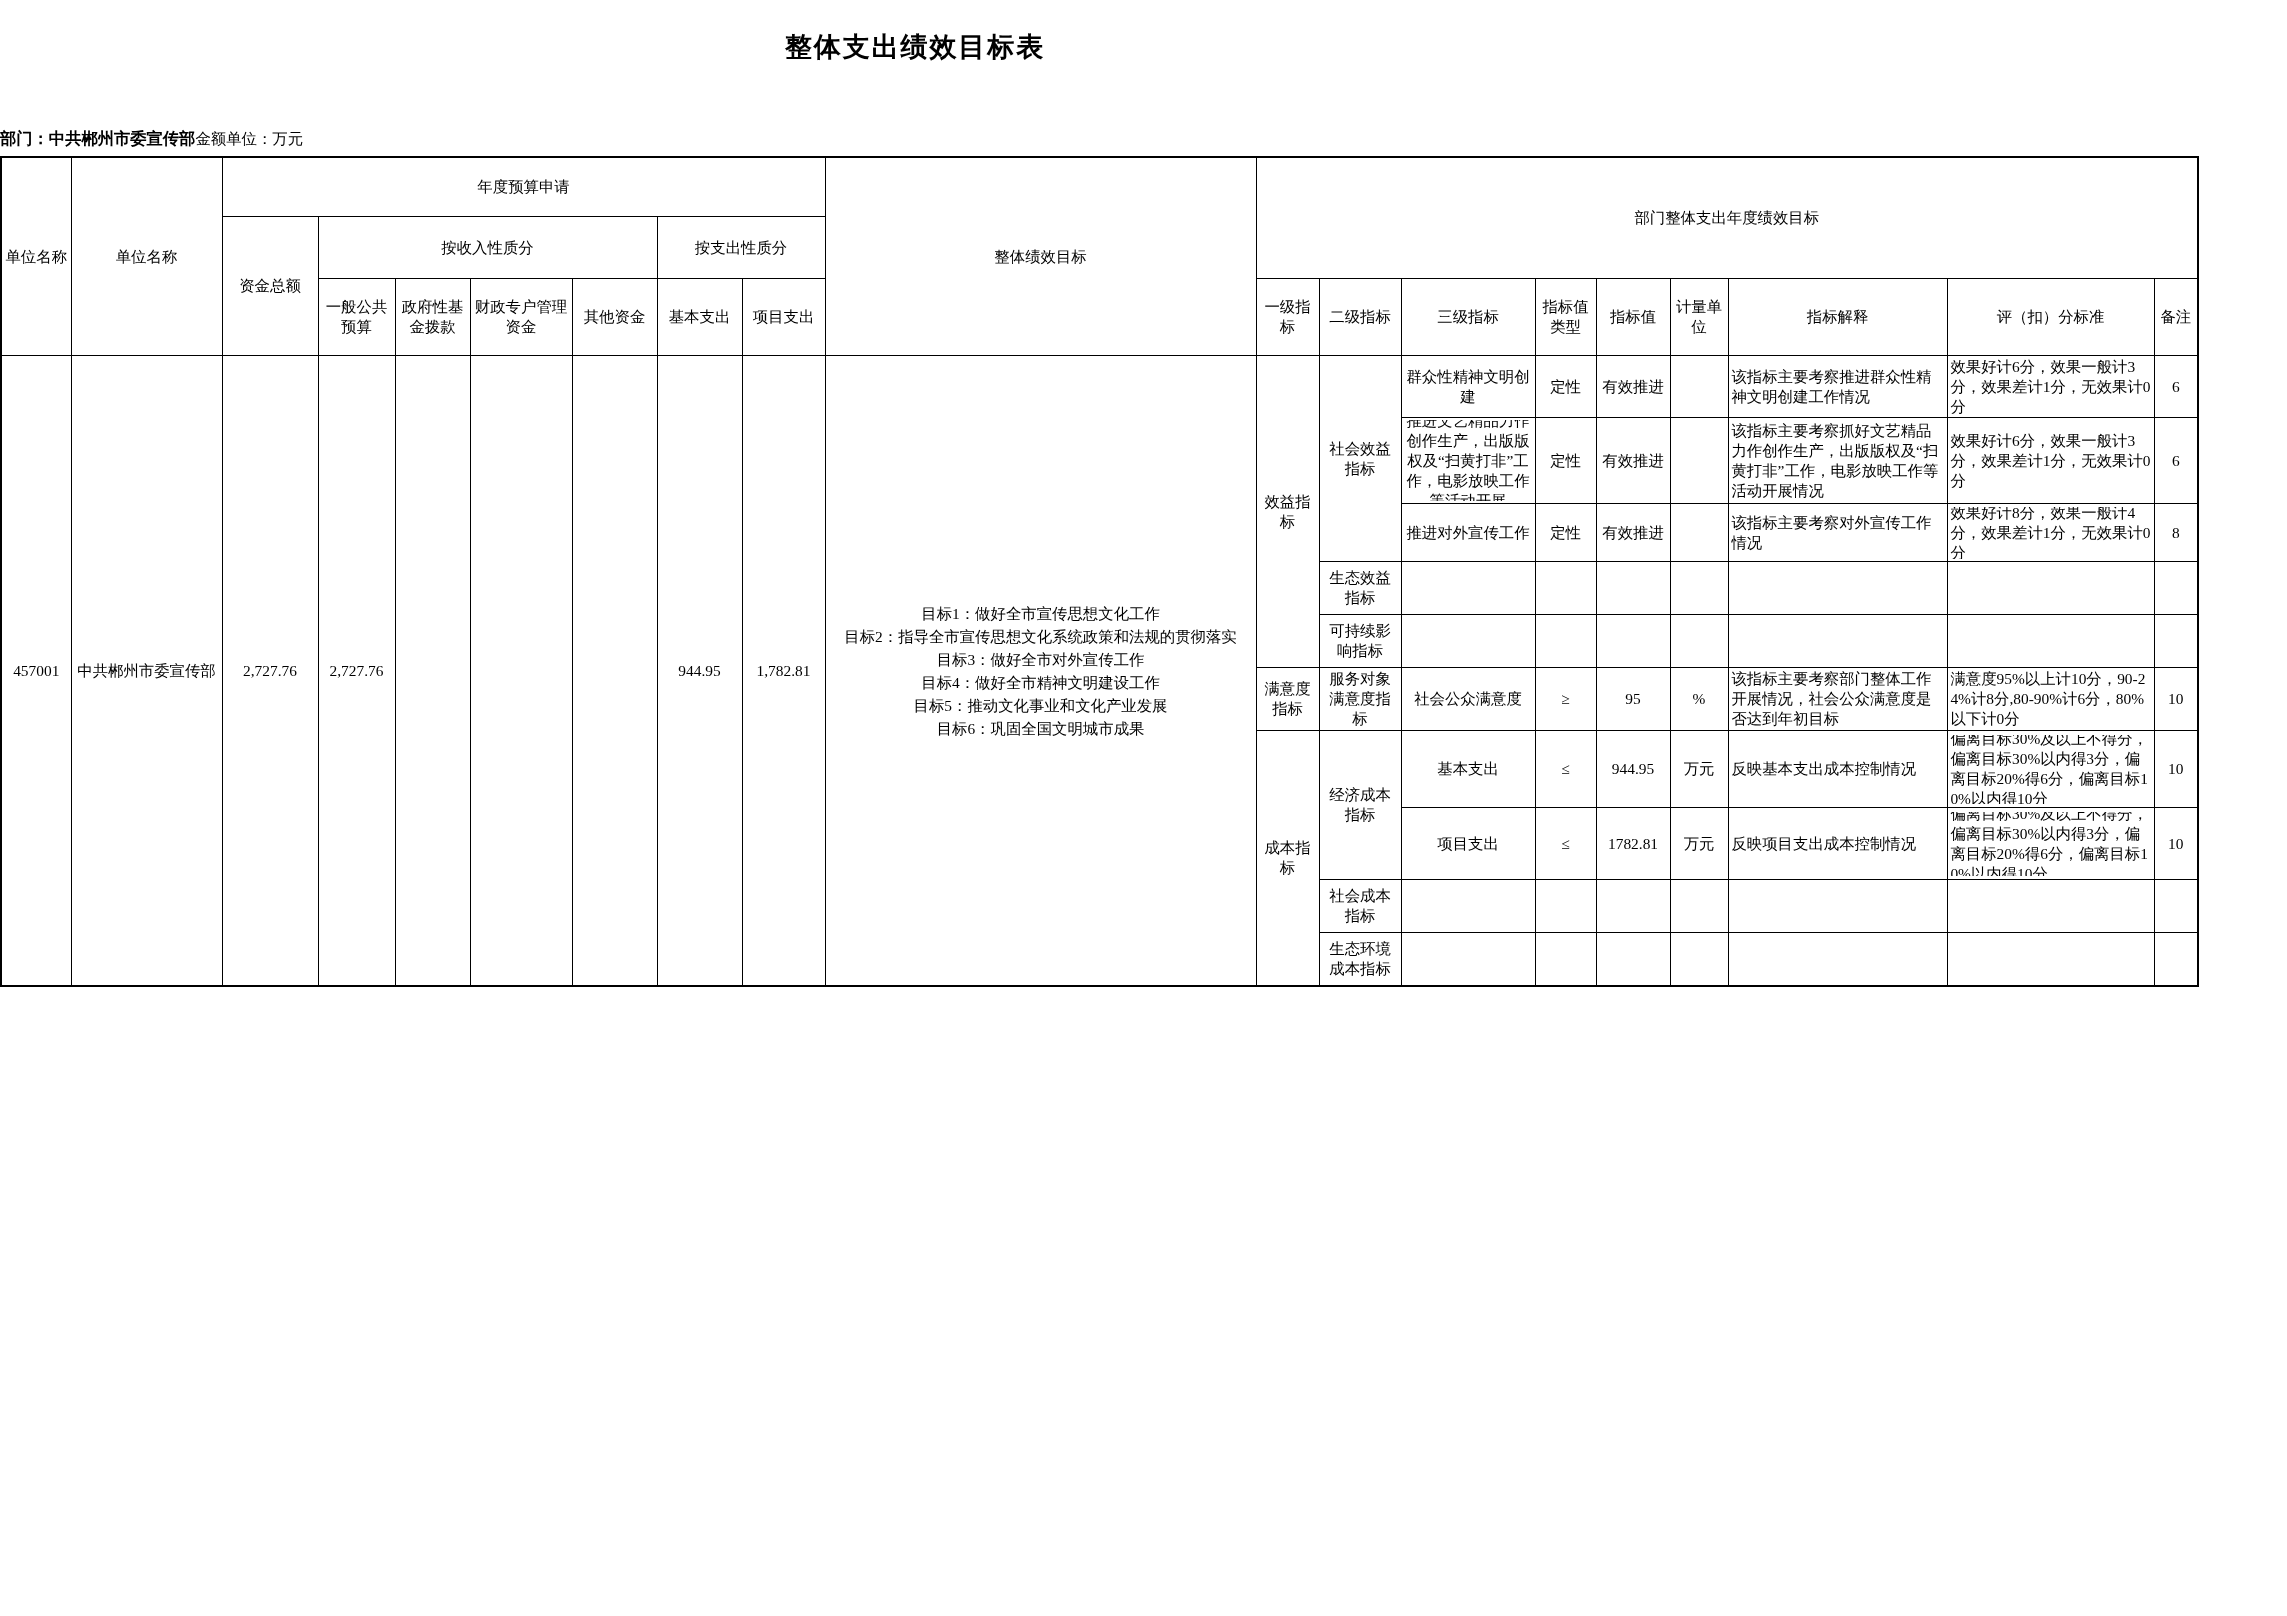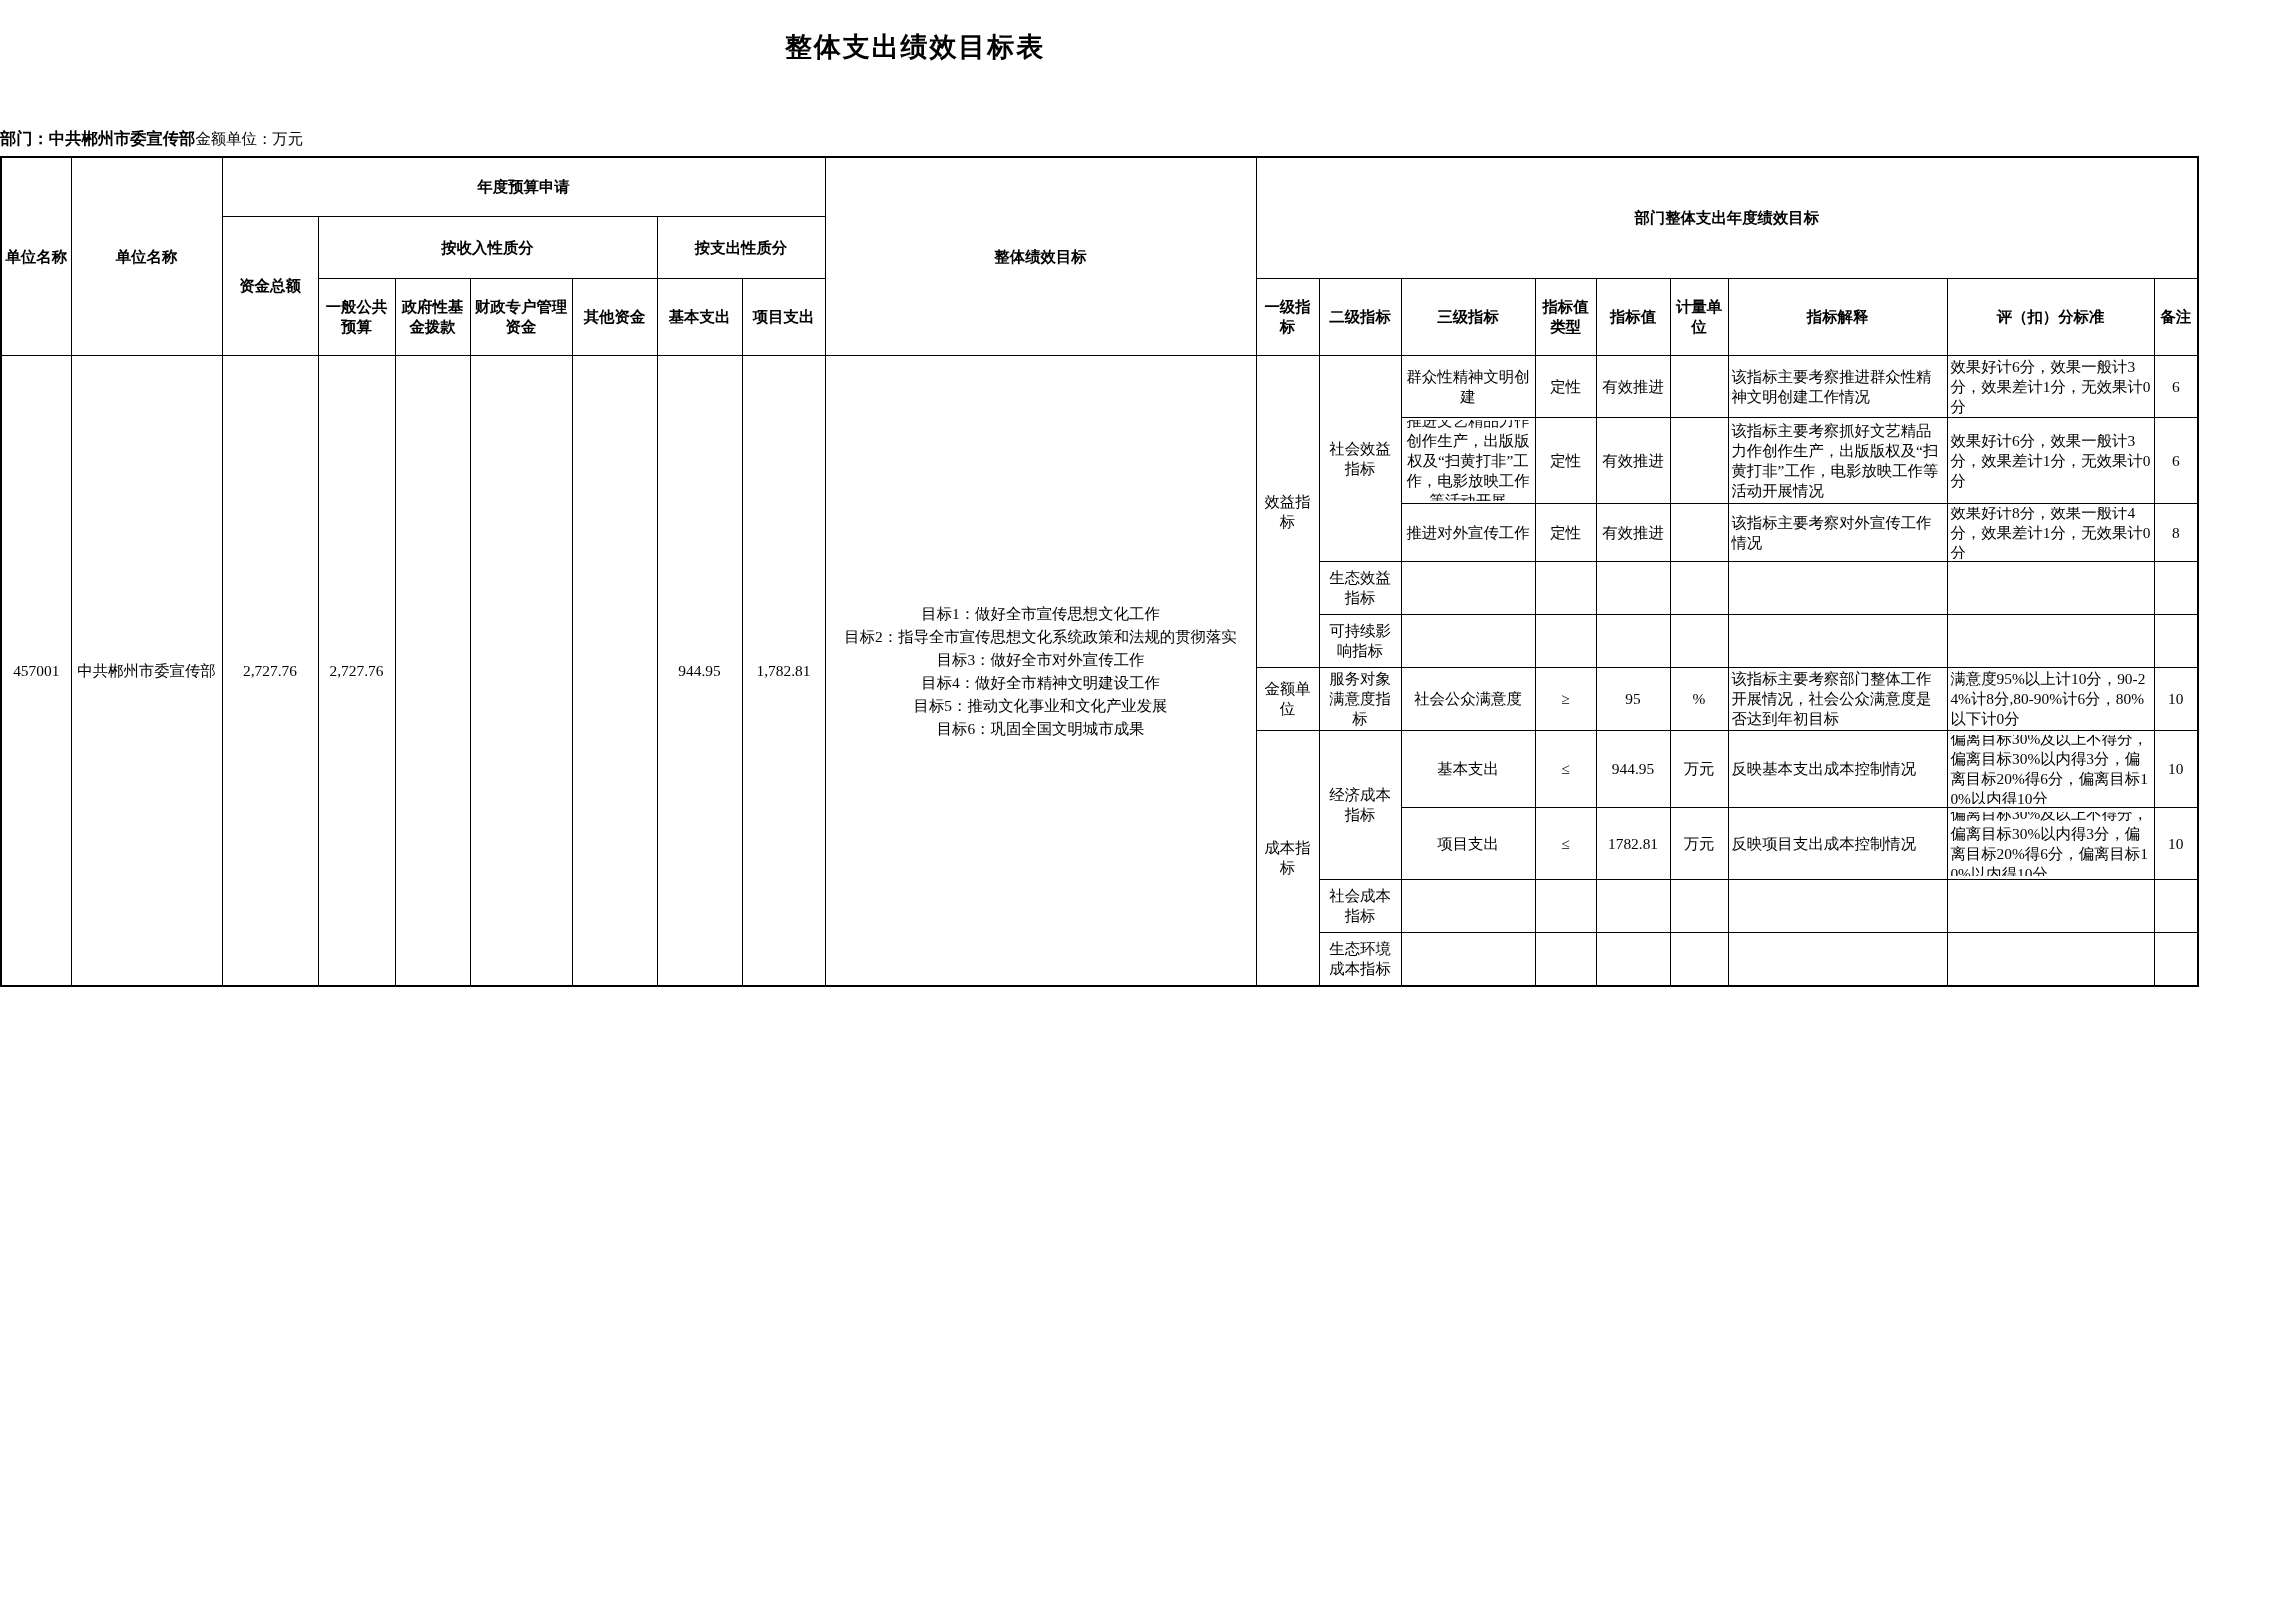--- a/index.html
+++ b/index.html
@@ -20,21 +20,21 @@
   .meta .unit{font-size:15.4px;}
   table.tbl{
     table-layout:fixed;border-collapse:collapse;width:2196px;
     margin:0 auto;border:2.9px solid #000;
   }
   table.tbl td{
     border:1.9px solid #000;font-size:15.4px;line-height:20px;
     padding:1px 2.9px;text-align:center;vertical-align:middle;
     overflow:hidden;word-break:break-all;box-sizing:border-box;
   }
-  td.hd{font-weight:bold;font-size:16.3px;line-height:21px;}
+  td.hd{font-weight:normal;font-size:16.3px;line-height:21px;}
   td.left{text-align:left;}
   td.right{text-align:right;padding-right:3.8px;}
   .cv{display:flex;align-items:center;justify-content:center;overflow:hidden;}
   .cv.ljust{justify-content:flex-start;text-align:left;}
   tr.hr1{height:60px;} tr.hr2{height:62px;} tr.hr3{height:77px;}
   tr.r0{height:62px;} tr.r1{height:86px;} tr.r2{height:58px;}
   tr.r3{height:53px;} tr.r4{height:53px;} tr.r5{height:62px;}
   tr.r6{height:77px;} tr.r7{height:72px;} tr.r8{height:53px;} tr.r9{height:53px;}
   .h59{height:57px;} .h84{height:81px;} .h54{height:52px;}
   .h72{height:69px;} .h67{height:64px;}
@@ -192,21 +192,21 @@
       <td></td>
       <td></td>
       <td></td>
       <td></td>
       <td class="left"></td>
       <td class="left"></td>
       <td class="left"></td>
     </tr>
 
     <tr class="r5">
-      <td>金额单位</td>
+      <td>满意度指标</td>
       <td>服务对象满意度指标</td>
       <td>
             <div class="cv h59">社会公众满意度</div>
           </td>
       <td>≥</td>
       <td>95</td>
       <td>%</td>
       <td class="left">
             <div class="cv ljust h59">该指标主要考察部门整体工作开展情况，社会公众满意度是否达到年初目标</div>
           </td>

